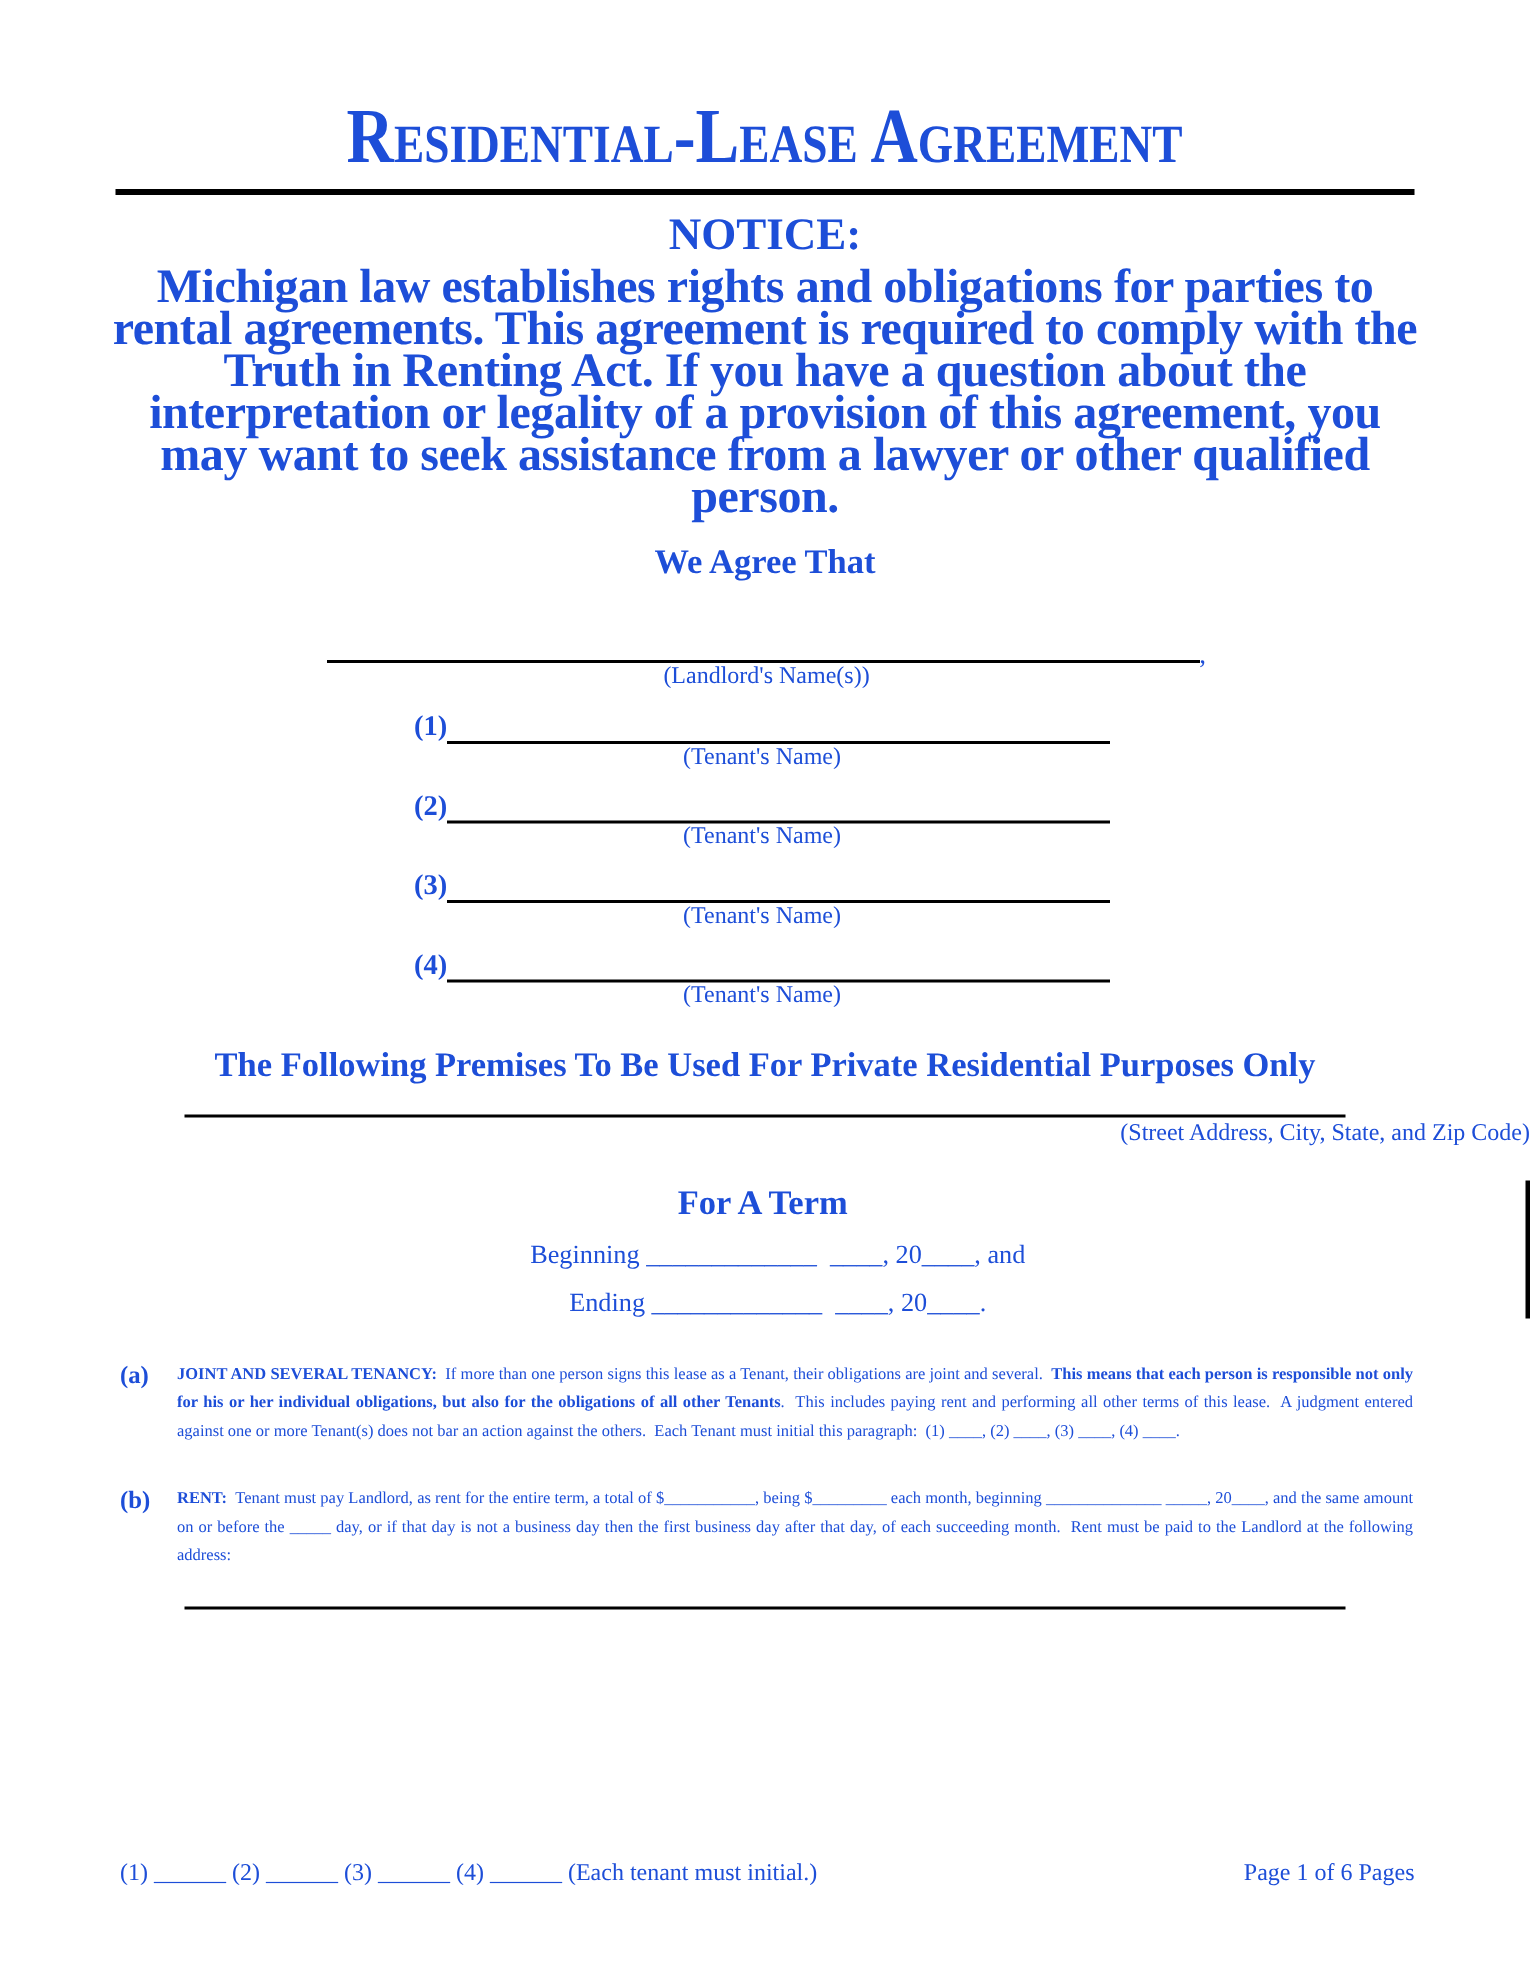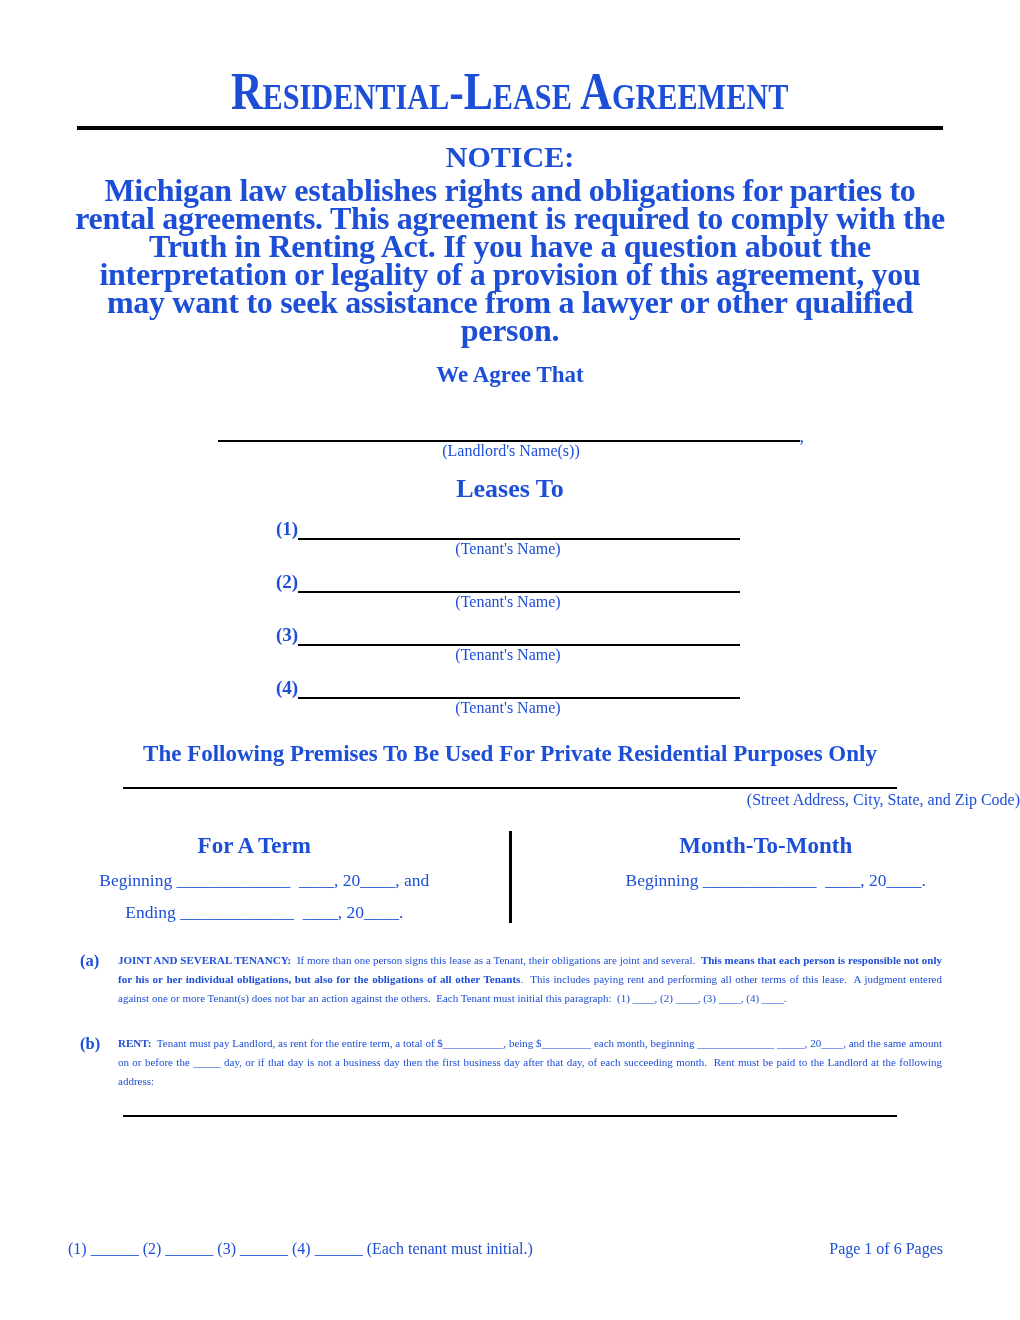--- a/index.html
+++ b/index.html
@@ -71,21 +71,21 @@
   .para .plabel { font-weight:bold; font-size:16.5px; width:38px; flex:none; line-height:19px; }
   .para .ptext { flex:1; font-size:11px; line-height:19px; text-align:justify; }
   .para .ptext span { white-space:pre-wrap; }
   .b { font-weight:bold; }
   .para-b { margin-top:26px; }
 
   .addr2 { margin-top:24px; }
 
   
   .footer {
-    position:absolute; left:68px; right:77px; top:1240px;
+    position:absolute; left:80px; right:77px; top:1240px;
     display:flex; justify-content:space-between;
     font-size:16px;
   }
   .footer .initials { white-space:pre; }
 </style>
 </head>
 <body>
 
 <div class="page">
 
@@ -103,21 +103,20 @@
 person.</div>
 
   <div class="agree-heading">We Agree That</div>
 
   <div class="landlord-row">
     <span class="wline"></span>
       <span class="landlord-suffix">,</span>
   </div>
   <div class="caption landlord-caption">(Landlord's Name(s))</div>
 
-  <div class="leases-heading">Leases To</div>
 
   <div class="tenant-block">
     <div class="tenant-row">
       <span class="label">(1)</span>
         <span class="wline"></span>
     </div>
     <div class="caption tenant-caption">(Tenant's Name)</div>
 
     <div class="tenant-row">
       <span class="label">(2)</span>
@@ -143,24 +142,20 @@
   <div class="addr-under"></div>
   <div class="caption addr-caption">(Street Address, City, State, and Zip Code)</div>
 
   <div class="term-section">
     <div class="term-col">
       <div class="term-heading">For A Term</div>
       <div class="term-line">Beginning _____________  ____, 20____, and</div>
       <div class="term-line">Ending _____________  ____, 20____.</div>
     </div>
     <div class="term-divider"></div>
-    <div class="term-col">
-      <div class="term-heading">Month-To-Month</div>
-      <div class="term-line">Beginning _____________  ____, 20____.</div>
-    </div>
   </div>
 
   <div class="para">
     <div class="plabel">(a)</div>
     <div class="ptext">
       <span class="b">JOINT AND SEVERAL TENANCY:</span><span>  If more than one person signs this lease as a Tenant, their obligations are joint and several.  </span><span class="b">This means that each person is responsible not only for his or her individual obligations, but also for the obligations of all other Tenants</span><span>.  This includes paying rent and performing all other terms of this lease.  A judgment entered against one or more Tenant(s) does not bar an action against the others.  Each Tenant must initial this paragraph:  (1) ____, (2) ____, (3) ____, (4) ____.</span>
     </div>
   </div>
 
   <div class="para para-b">

